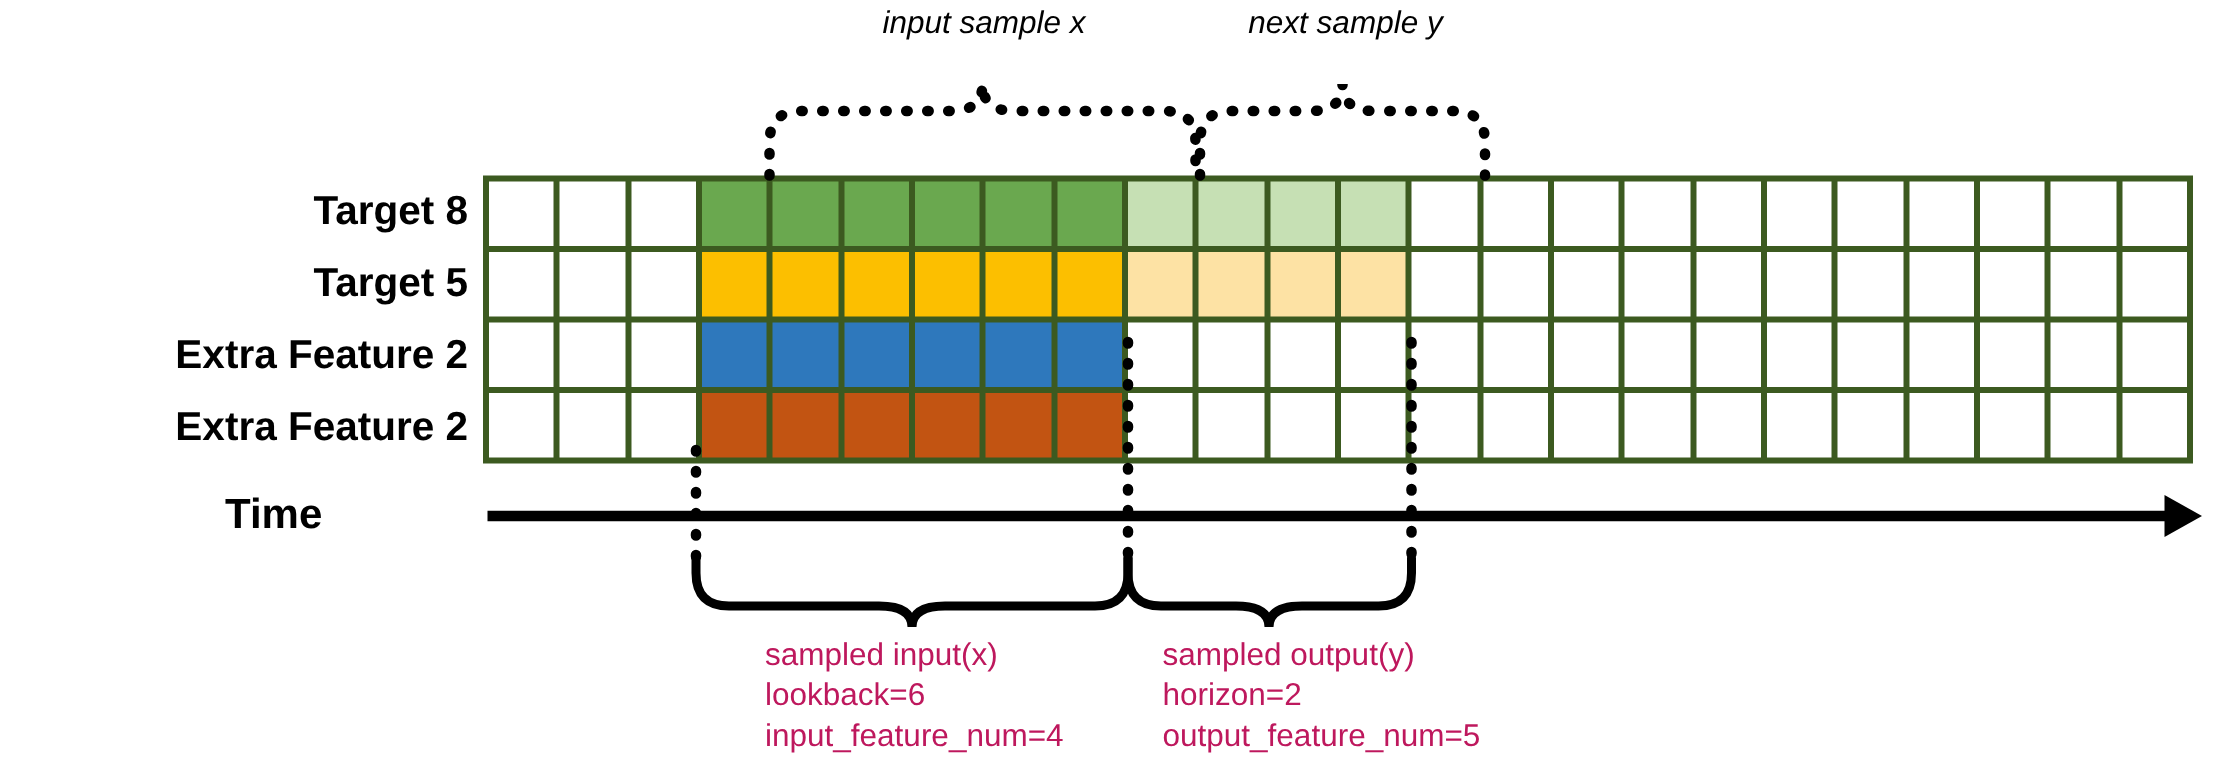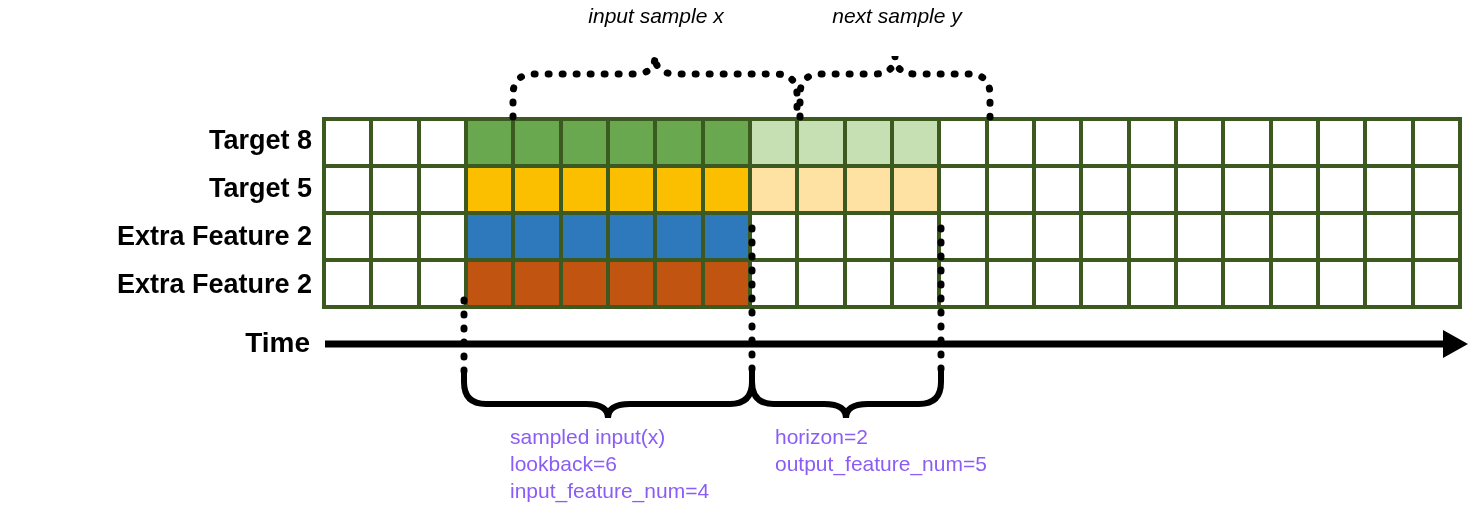--- a/index.html
+++ b/index.html
@@ -63,21 +63,21 @@
     box-sizing: border-box;
   }
   .cell {
     background: #ffffff;
   }
   .time-label {
     position: absolute;
     left: 150px;
     top: 327px;
     width: 160px;
-    text-align: right;
+    text-align: left;
     font-size: 28px;
     font-weight: bold;
     color: #000000;
   }
   .svg-layer {
     position: absolute;
     left: 0; top: 0;
     width: 1476px;
     height: 516px;
     pointer-events: none;
@@ -86,21 +86,21 @@
     position: absolute;
     font-size: 21px;
     font-style: italic;
     color: #000000;
     white-space: nowrap;
     text-align: center;
   }
   .note-block {
     position: absolute;
     font-size: 21px;
-    color: #8b5cf6;
+    color: #be185d;
     line-height: 1.29;
     white-space: nowrap;
   }
 </style>
 </head>
 <body>
 
 <div id="stage">
 
 
@@ -233,17 +233,18 @@
   <div class="brace-label" style="left:561px; top:4px; width:190px;">input sample x</div>
   <div class="brace-label" style="left:802px; top:4px; width:190px;">next sample y</div>
 
   <div class="note-block" style="left:510px; top:423px;">
     <div>sampled input(x)</div>
     <div>lookback=6</div>
     <div>input_feature_num=4</div>
   </div>
 
   <div class="note-block" style="left:775px; top:423px;">
+    <div>sampled output(y)</div>
     <div>horizon=2</div>
     <div>output_feature_num=5</div>
   </div>
 
 </div>
 
 </body></html>

